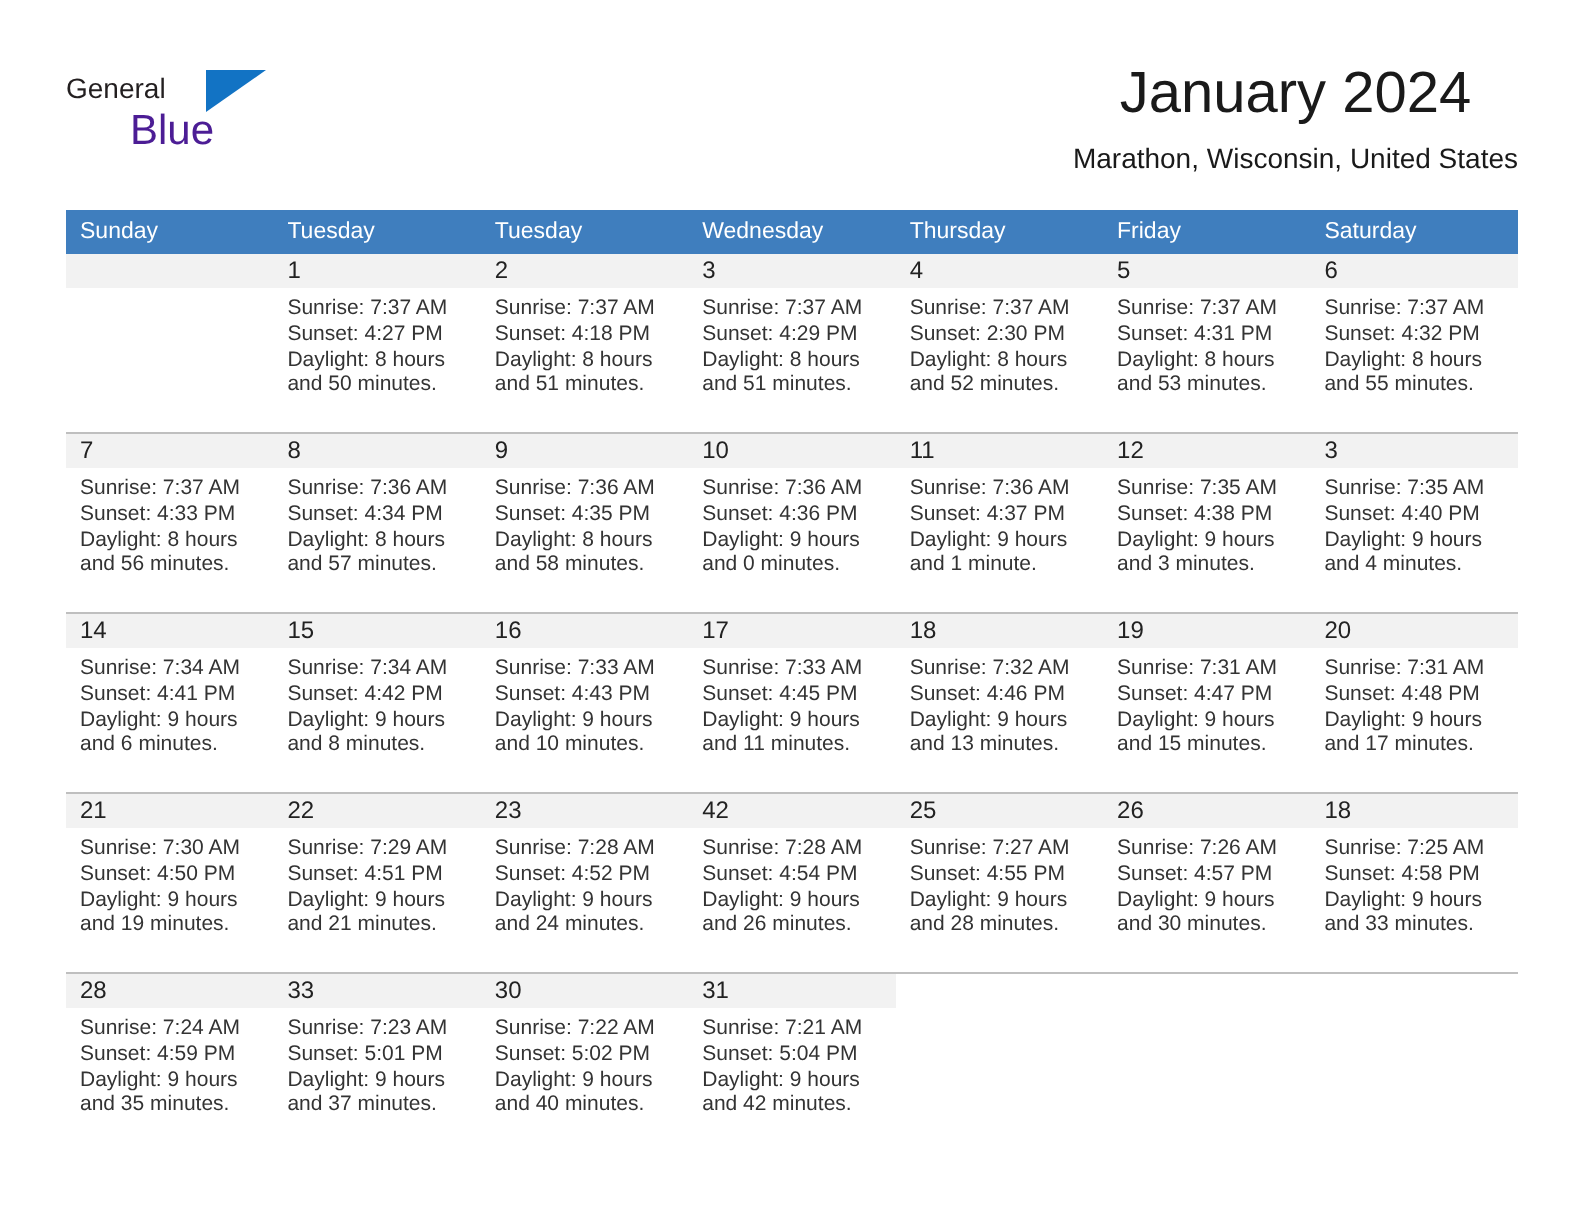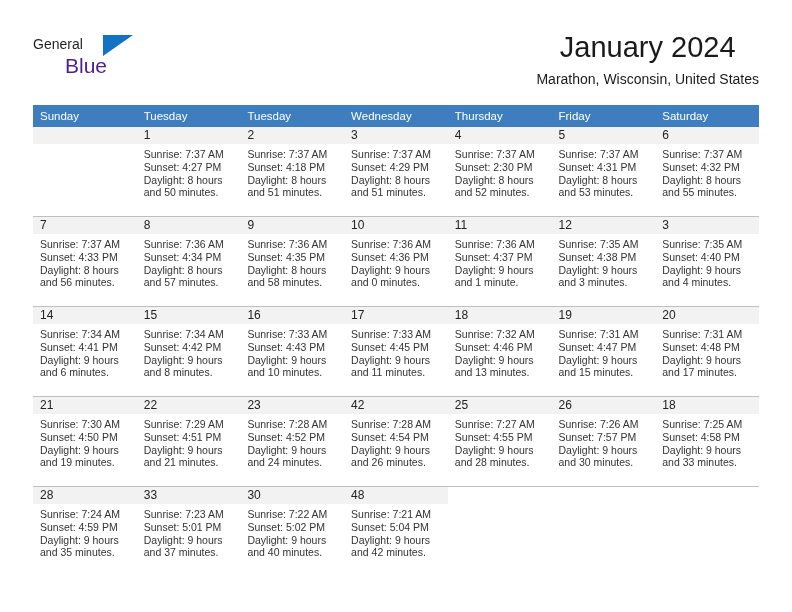--- a/index.html
+++ b/index.html
@@ -470,21 +470,21 @@
                 <div>Daylight: 9 hours</div>
                 <div>and 28 minutes.</div>
               </div>
             </div>
           </td>
           <td>
             <div class="daycell">
               <div class="daynum-band">26</div>
               <div class="dayinfo">
                 <div>Sunrise: 7:26 AM</div>
-                <div>Sunset: 7:57 PM</div>
+                <div>Sunset: 4:57 PM</div>
                 <div>Daylight: 9 hours</div>
                 <div>and 30 minutes.</div>
               </div>
             </div>
           </td>
           <td>
             <div class="daycell">
               <div class="daynum-band">18</div>
               <div class="dayinfo">
                 <div>Sunrise: 7:25 AM</div>
@@ -524,21 +524,21 @@
               <div class="dayinfo">
                 <div>Sunrise: 7:22 AM</div>
                 <div>Sunset: 5:02 PM</div>
                 <div>Daylight: 9 hours</div>
                 <div>and 40 minutes.</div>
               </div>
             </div>
           </td>
           <td>
             <div class="daycell">
-              <div class="daynum-band">48</div>
+              <div class="daynum-band">31</div>
               <div class="dayinfo">
                 <div>Sunrise: 7:21 AM</div>
                 <div>Sunset: 5:04 PM</div>
                 <div>Daylight: 9 hours</div>
                 <div>and 42 minutes.</div>
               </div>
             </div>
           </td>
           <td>
             <div class="daycell blank">

